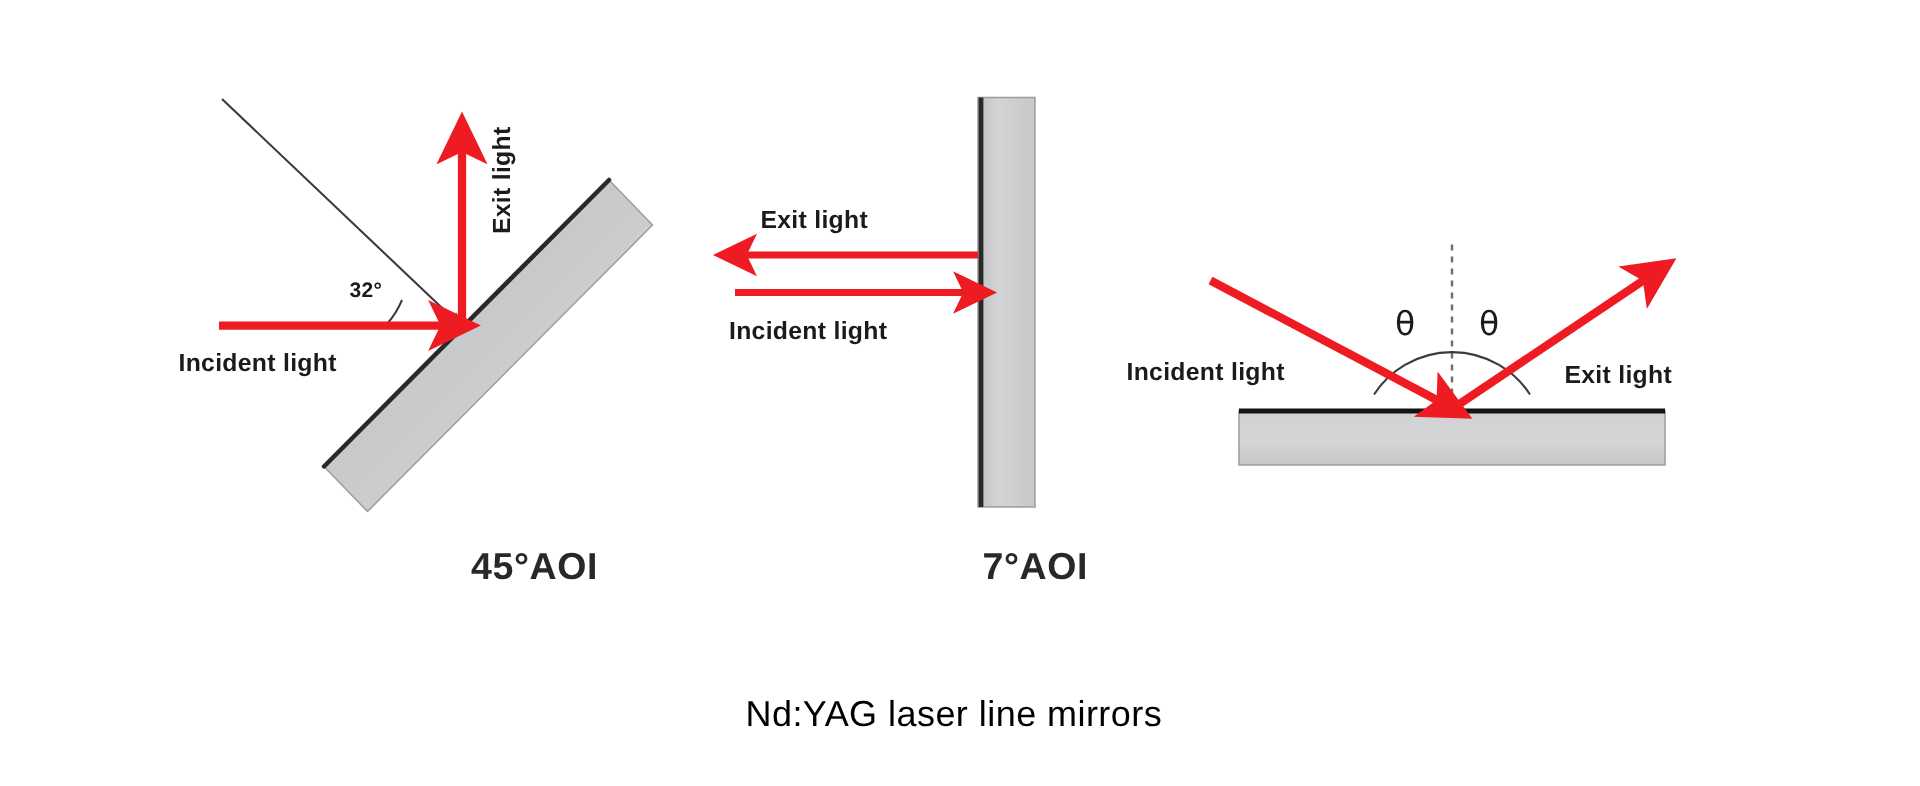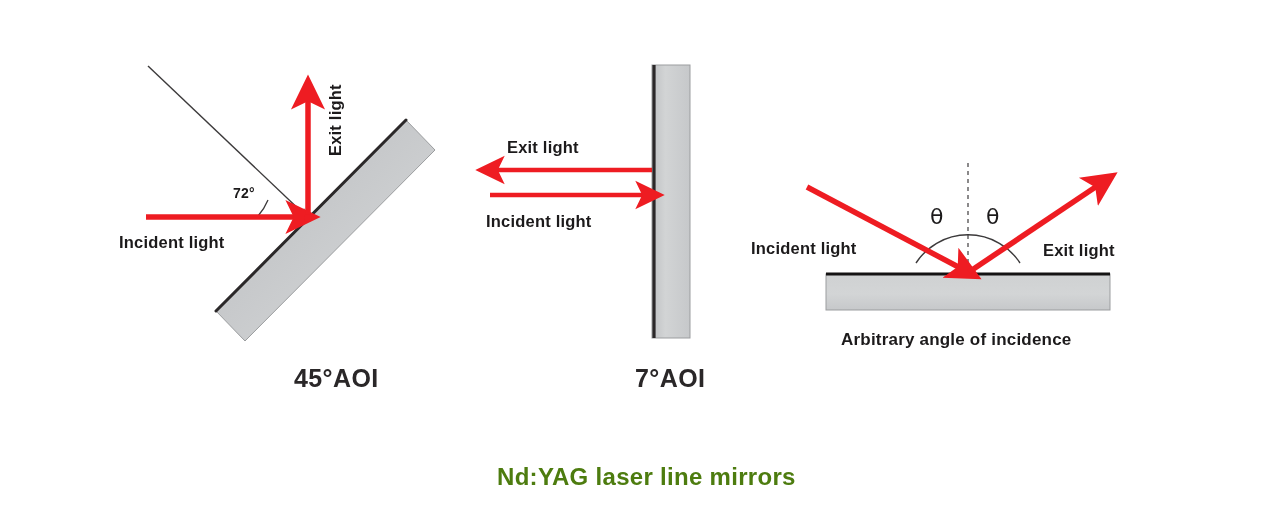--- a/index.html
+++ b/index.html
@@ -41,36 +41,37 @@
   }
   .lbl-ray {
     font-size: 16.5px;
     font-weight: bold;
   }
   .lbl-aoi {
     font-size: 25px;
     font-weight: bold;
     letter-spacing: 0.4px;
     color: #2a2728;
+    margin-left: 20px;
   }
   .lbl-angle {
     font-size: 14px;
     font-weight: bold;
     color: #1c1a1b;
   }
   .lbl-theta {
     font-size: 22px;
     font-weight: normal;
     color: #1c1a1b;
     font-family: "DejaVu Sans", sans-serif;
   }
   .lbl-caption {
     font-size: 24px;
-    font-weight: bold;
-    color: #4d7c0f;
+    font-weight: normal;
+    color: #000000;
     letter-spacing: 0.3px;
   }
   .rot90 {
     transform: rotate(-90deg);
     transform-origin: left top;
   }
 </style>
 </head>
 <body>
 
@@ -141,21 +142,21 @@
       <line x1="968" y1="163" x2="968" y2="276" stroke="#6f6d6e" stroke-width="1.6" stroke-dasharray="4 4"></line>
 
       <path d="M916,263 A 62 62 0 0 1 1020,263" fill="none" stroke="#3c3a3b" stroke-width="1.4"></path>
 
       <line x1="807" y1="187" x2="966" y2="271" stroke="#ee1c22" stroke-width="5.5" marker-end="url(#arrowRed)"></line>
 
       <line x1="969" y1="272" x2="1103" y2="182" stroke="#ee1c22" stroke-width="5.5" marker-end="url(#arrowRed)"></line>
     </g>
   </svg>
 
-  <div class="lbl lbl-angle" style="left:233px; top:186px;">72°</div>
+  <div class="lbl lbl-angle" style="left:233px; top:186px;">32°</div>
 
   <div class="lbl lbl-ray" style="left:119px; top:234px;">Incident light</div>
 
   <div class="lbl lbl-ray rot90" style="left:327px; top:156px;">Exit light</div>
 
   <div class="lbl lbl-aoi" style="left:294px; top:366px;">45°AOI</div>
 
   <div class="lbl lbl-ray" style="left:507px; top:139px;">Exit light</div>
 
   <div class="lbl lbl-ray" style="left:486px; top:213px;">Incident light</div>
@@ -163,17 +164,16 @@
   <div class="lbl lbl-aoi" style="left:635px; top:366px;">7°AOI</div>
 
   <div class="lbl lbl-theta" style="left:930px; top:206px;">θ</div>
 
   <div class="lbl lbl-theta" style="left:986px; top:206px;">θ</div>
 
   <div class="lbl lbl-ray" style="left:751px; top:240px;">Incident light</div>
 
   <div class="lbl lbl-ray" style="left:1043px; top:242px;">Exit light</div>
 
-  <div class="lbl lbl-ray" style="left:841px; top:331px; font-size:17px;">Arbitrary angle of incidence</div>
 
   <div class="lbl lbl-caption" style="left:497px; top:465px;">Nd:YAG laser line mirrors</div>
 
 </div>
 
 </body></html>

